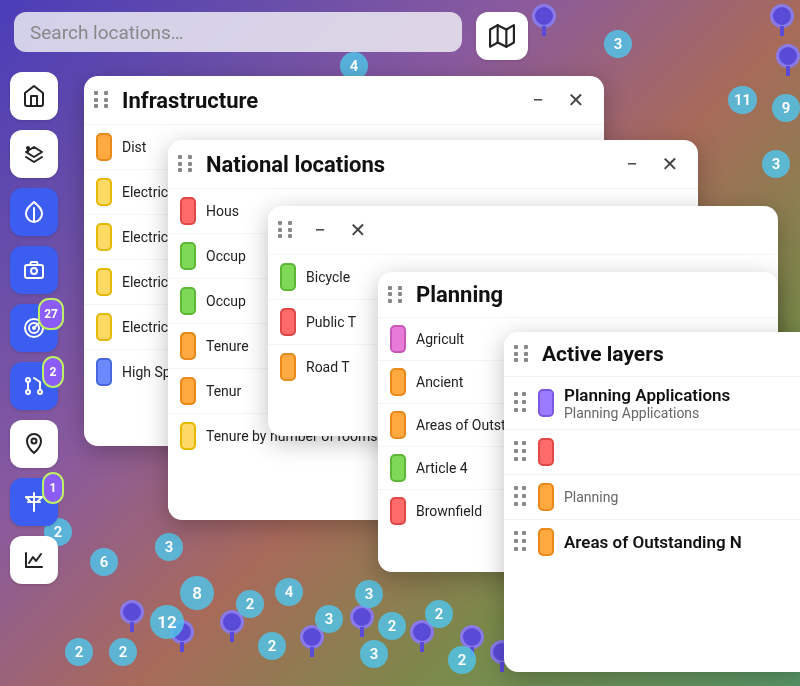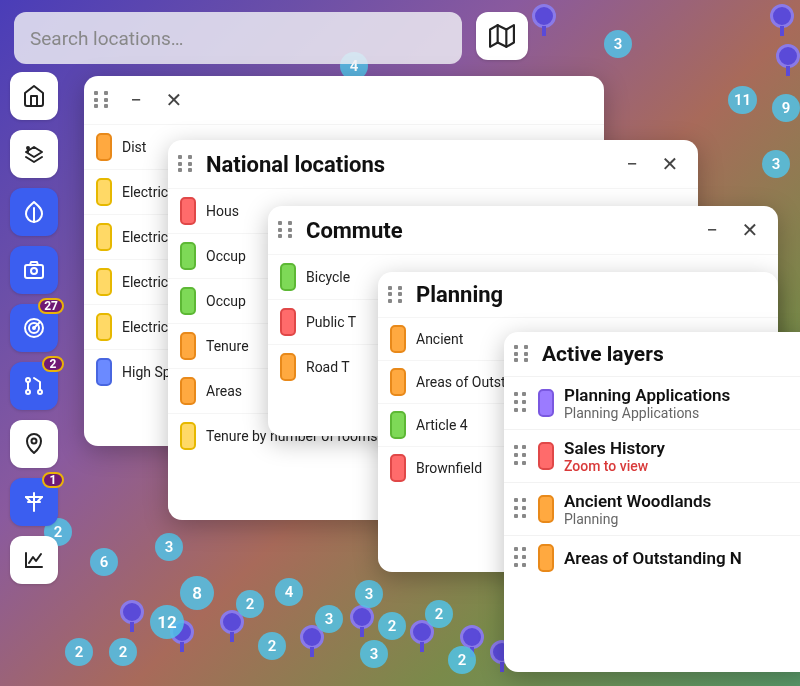--- a/index.html
+++ b/index.html
@@ -7,32 +7,32 @@
   
   
   .map-bg { position: absolute; inset: 0; z-index: 0; }
   .pin { position: absolute; width: 28px; height: 28px; }
   .pin-head { width: 24px; height: 24px; background: #5a4ad8; border-radius: 50%; border: 3px solid #8a7ae8; }
   .pin-stem { position: absolute; left: 10px; top: 22px; width: 4px; height: 10px; background: #5a4ad8; }
   .bubble { position: absolute; min-width: 28px; height: 28px; border-radius: 14px; background: rgba(82, 194, 230, 0.85); color: #fff; font-weight: 600; font-size: 15px; display: flex; align-items: center; justify-content: center; padding: 0 6px; }
   .bubble.big { min-width: 34px; height: 34px; border-radius: 17px; font-size: 17px; }
   
   
-  .searchbar { position: absolute; top: 12px; left: 14px; width: 448px; height: 52px; background: rgba(240,240,245,0.82); border-radius: 12px; display: flex; align-items: center; padding: 0 16px; z-index: 5; }
+  .searchbar { position: absolute; top: 12px; left: 14px; width: 448px; height: 40px; background: rgba(240,240,245,0.82); border-radius: 12px; display: flex; align-items: center; padding: 0 16px; z-index: 5; }
   .searchbar input { border: none; background: transparent; font-size: 19px; color: #666; width: 100%; outline: none; }
   .searchbar input::placeholder { color: #888; }
   
   .map-toggle { position: absolute; top: 12px; left: 476px; width: 52px; height: 48px; background: #fff; border-radius: 12px; display: flex; align-items: center; justify-content: center; z-index: 5; box-shadow: 0 1px 3px rgba(0,0,0,0.15); }
   
   
   .toolbar { position: absolute; left: 10px; top: 72px; width: 48px; z-index: 5; display: flex; flex-direction: column; gap: 10px; }
   .tool-btn { width: 48px; height: 48px; border-radius: 12px; display: flex; align-items: center; justify-content: center; position: relative; box-shadow: 0 1px 3px rgba(0,0,0,0.15); }
   .tool-btn.white { background: #fff; color: #222; }
   .tool-btn.blue { background: #3b5ef0; color: #fff; }
-  .badge { position: absolute; top: -6px; right: -6px; min-width: 22px; height: 16px; border-radius: 11px; background: #701a75; color: #fff; font-size: 12px; font-weight: 700; display: flex; align-items: center; justify-content: center; padding: 0 4px; border: 2px solid #eab308; z-index: 2; }
+  .badge { position: absolute; top: -6px; right: -6px; min-width: 22px; height: 32px; border-radius: 11px; background: #8b5cf6; color: #fff; font-size: 12px; font-weight: 700; display: flex; align-items: center; justify-content: center; padding: 0 4px; border: 2px solid #bef264; z-index: 2; }
   
   
   .panel { position: absolute; background: #fff; border-radius: 14px; box-shadow: 0 6px 24px rgba(0,0,0,0.25); overflow: hidden; }
   .panel-head { display: flex; align-items: center; padding: 10px 14px 10px 10px; gap: 10px; }
   .drag-handle { width: 18px; height: 18px; display: grid; grid-template-columns: repeat(2, 1fr); grid-template-rows: repeat(3, 1fr); gap: 2px; }
   .drag-handle span { width: 4px; height: 4px; background: #888; border-radius: 1px; }
   .panel-title { font-size: 22px; font-weight: 700; color: #111; flex: 1; }
   .panel-title.sm { font-size: 21px; }
   .win-btn { width: 28px; height: 28px; display: flex; align-items: center; justify-content: center; color: #444; font-size: 20px; cursor: pointer; border-radius: 6px; }
   
@@ -218,20 +218,21 @@
 <div class="panel" style="left:84px; top:76px; width:520px; height:370px; z-index:10">
   <div class="panel-head">
     <div class="drag-handle">
         <span></span>
         <span></span>
         <span></span>
         <span></span>
         <span></span>
         <span></span>
       </div>
+    <div class="panel-title">Infrastructure</div>
     <div class="win-btn">−</div>
     <div class="win-btn">✕</div>
   </div>
   <div class="layer-row">
       <div class="chip orange"></div>
       <div class="layer-label">Dist</div>
     </div>
   <div class="layer-row">
       <div class="chip yellow"></div>
       <div class="layer-label">Electrical Network</div>
@@ -279,39 +280,38 @@
   <div class="layer-row">
       <div class="chip green"></div>
       <div class="layer-label">Occup</div>
     </div>
   <div class="layer-row">
       <div class="chip orange"></div>
       <div class="layer-label">Tenure</div>
     </div>
   <div class="layer-row">
       <div class="chip orange"></div>
-      <div class="layer-label">Areas</div>
+      <div class="layer-label">Tenur</div>
     </div>
   <div class="layer-row">
       <div class="chip yellow"></div>
       <div class="layer-label">Tenure by number of rooms</div>
     </div>
 </div>
 
 <div class="panel" style="left:268px; top:206px; width:510px; height:230px; z-index:12">
   <div class="panel-head">
     <div class="drag-handle">
         <span></span>
         <span></span>
         <span></span>
         <span></span>
         <span></span>
         <span></span>
       </div>
-    <div class="panel-title">Commute</div>
     <div class="win-btn">−</div>
     <div class="win-btn">✕</div>
   </div>
   <div class="layer-row">
       <div class="chip green"></div>
       <div class="layer-label">Bicycle</div>
     </div>
   <div class="layer-row">
       <div class="chip red"></div>
       <div class="layer-label">Public T</div>
@@ -327,20 +327,24 @@
     <div class="drag-handle">
         <span></span>
         <span></span>
         <span></span>
         <span></span>
         <span></span>
         <span></span>
       </div>
     <div class="panel-title">Planning</div>
   </div>
+  <div class="layer-row tight">
+      <div class="chip magenta"></div>
+      <div class="layer-label">Agricult</div>
+    </div>
   <div class="layer-row tight">
       <div class="chip orange"></div>
       <div class="layer-label">Ancient</div>
     </div>
   <div class="layer-row tight">
       <div class="chip orange"></div>
       <div class="layer-label">Areas of Outstanding</div>
     </div>
   <div class="layer-row tight">
       <div class="chip green"></div>
@@ -382,37 +386,32 @@
   <div class="active-row">
     <div class="drag-handle">
         <span></span>
         <span></span>
         <span></span>
         <span></span>
         <span></span>
         <span></span>
       </div>
     <div class="chip red"></div>
-    <div class="active-label">
-        <div class="t1">Sales History</div>
-        <div class="t2 warn">Zoom to view</div>
-      </div>
   </div>
   <div class="active-row">
     <div class="drag-handle">
         <span></span>
         <span></span>
         <span></span>
         <span></span>
         <span></span>
         <span></span>
       </div>
     <div class="chip orange"></div>
     <div class="active-label">
-        <div class="t1">Ancient Woodlands</div>
         <div class="t2">Planning</div>
       </div>
   </div>
   <div class="active-row">
     <div class="drag-handle">
         <span></span>
         <span></span>
         <span></span>
         <span></span>
         <span></span>

